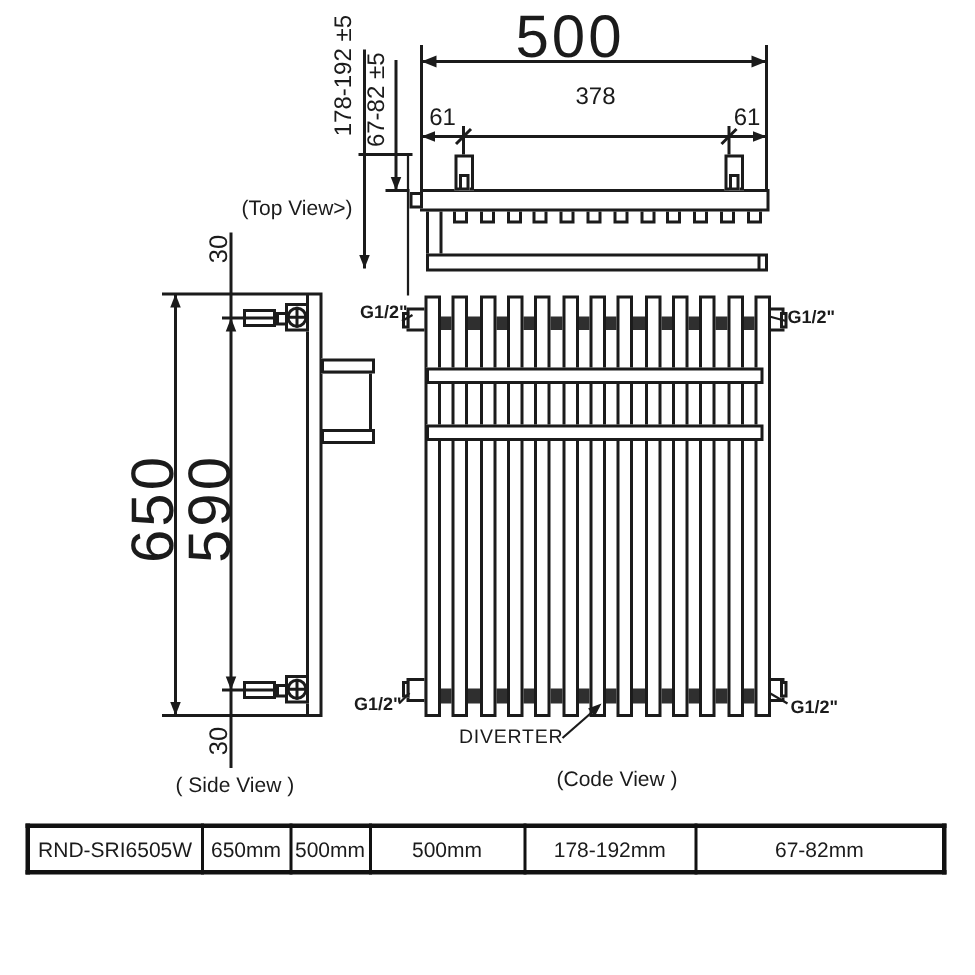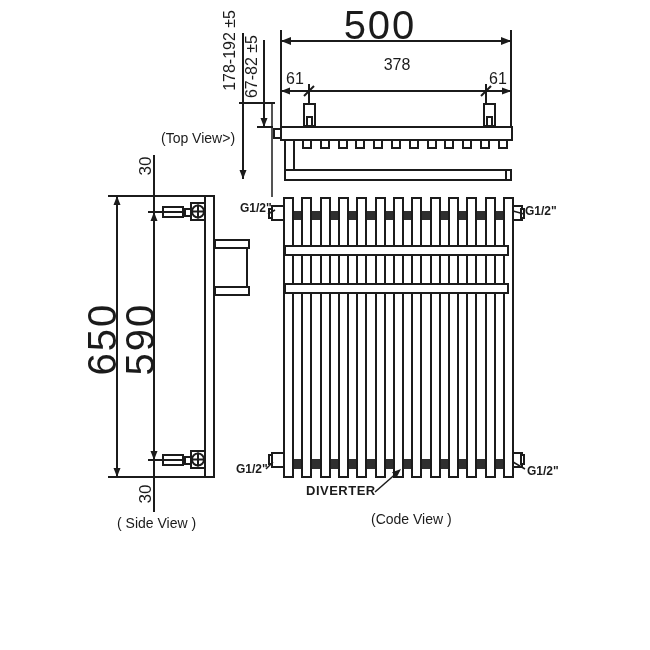--- a/index.html
+++ b/index.html
@@ -172,28 +172,36 @@
   <div class="rot big center" style="left:82px;top:382px;width:86px;height:40px">650</div>
   <div class="rot big center" style="left:120px;top:382px;width:86px;height:38px">590</div>
   <div class="rot center" style="left:137px;top:186px;width:40px;height:18px;font-size:17px">30</div>
   <div class="rot center" style="left:137px;top:514px;width:40px;height:18px;font-size:17px">30</div>
   <div class="lbl sm" style="left:117px;top:516px">( Side View )</div>
 
   <div class="lbl conn" style="left:240px;top:202px">G1/2"</div>
   <div class="lbl conn" style="left:525px;top:205px">G1/2"</div>
   <div class="lbl conn" style="left:236px;top:463px">G1/2"</div>
   <div class="lbl conn" style="left:527px;top:465px">G1/2"</div>
-  <div class="lbl" style="left:306px;top:484px;font-size:13px;font-weight:bold;letter-spacing:0.5px">DIVERTER</div>
+  <div class="lbl" style="left:306px;top:484px;font-size:13px;font-weight:normal;letter-spacing:0.5px">DIVERTER</div>
   <div class="lbl sm" style="left:371px;top:512px">(Code View )</div>
 
   <table class="spec">
     <colgroup>
       <col style="width:116px">
         <col style="width:59px">
         <col style="width:53px">
       <col style="width:103px">
         <col style="width:114px">
         <col style="width:166px">
     </colgroup>
     <tbody>
+    <tr>
+      <td>RND-SRI6505W</td>
+      <td>650mm</td>
+      <td>500mm</td>
+      <td>500mm</td>
+      <td>178-192mm</td>
+      <td>67-82mm</td>
+    </tr>
   </tbody>
     </table>
 </div>
 
 </body></html>

